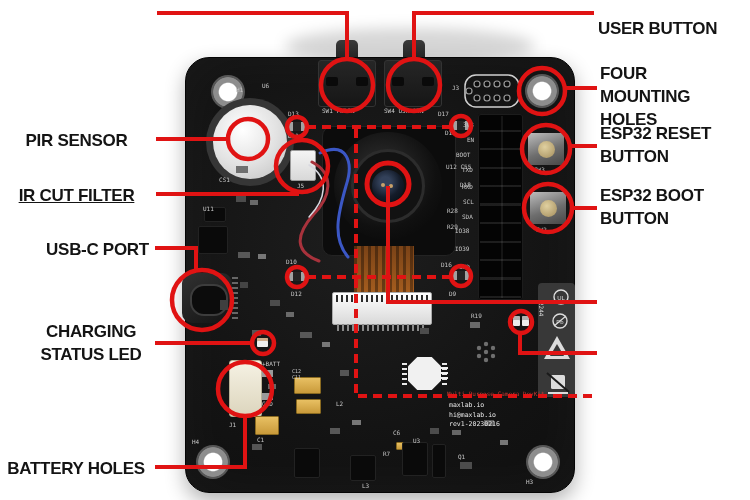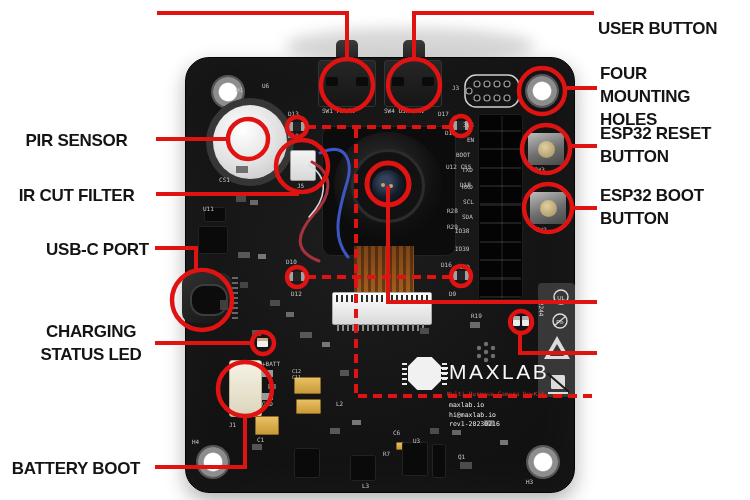--- a/index.html
+++ b/index.html
@@ -281,21 +281,20 @@
       <span class="silk" style="left: 526px; top: 478px;">H3</span>
       <span class="silk" style="left: 471px; top: 312px;">R19</span>
       <span class="silk" style="left: 203px; top: 205px;">U11</span>
       <span class="silk" style="left: 545px; top: 302px; color: rgb(221, 221, 221); transform: rotate(90deg);">2244</span>
     </div>
 
   <div class="abs" id="chip"></div>
   <div class="abs pins" style="left:402px;top:362px;width:5px;height:23px;"></div>
   <div class="abs pins" style="left:442px;top:362px;width:5px;height:23px;"></div>
   <div class="abs" id="logo-bars"></div>
-  <div class="abs" id="logo-text">MAXLAB</div>
   <div class="boardtxt" id="subtitle">Multi-Purpose Camera DevKit</div>
   <div class="boardtxt" id="website">maxlab.io</div>
   <div class="boardtxt" id="email">hi@maxlab.io</div>
   <div class="boardtxt" id="revision">rev1-20230216</div>
 
   <svg class="layer" width="750" height="500" viewBox="0 0 750 500" fill="none" stroke="#e01313">
     <g stroke-width="4">
       <polyline points="157,13 347,13 347,59"></polyline>
       <polyline points="594,13 414,13 414,59"></polyline>
       <line x1="156" y1="139" x2="228" y2="139"></line>
@@ -330,20 +329,20 @@
       <circle cx="521" cy="322" r="11"></circle>
       <circle cx="297" cy="127" r="10"></circle>
       <circle cx="461" cy="126" r="10"></circle>
       <circle cx="297" cy="277" r="10"></circle>
       <circle cx="461" cy="276" r="10"></circle>
     </g>
   </svg>
 
   <div class="callout" style="left:598px;top:17px;width:150px;">USER BUTTON</div>
   <div class="callout r" style="left:0;top:129px;width:153px;">PIR SENSOR</div>
-  <div class="callout r" style="left:0;top:184px;width:153px;">IR CUT FILTER</div>
+  <div class="callout r" style="left:0;top:184px;width:153px;text-decoration:underline;">IR CUT FILTER</div>
   <div class="callout r" style="left:0;top:238px;width:151px;margin-left:22px;">USB-C PORT</div>
   <div class="callout r" style="left:31px;top:320px;width:120px;">CHARGING STATUS LED</div>
-  <div class="callout r" style="left:0;top:457px;width:152px;">BATTERY BOOT</div>
+  <div class="callout r" style="left:0;top:457px;width:152px;">BATTERY HOLES</div>
   <div class="callout" style="left:600px;top:62px;width:140px;">FOUR MOUNTING HOLES</div>
   <div class="callout" style="left:600px;top:122px;width:125px;">ESP32 RESET BUTTON</div>
   <div class="callout" style="left:600px;top:184px;width:125px;">ESP32 BOOT BUTTON</div>
 </div>
 
 </body></html>

